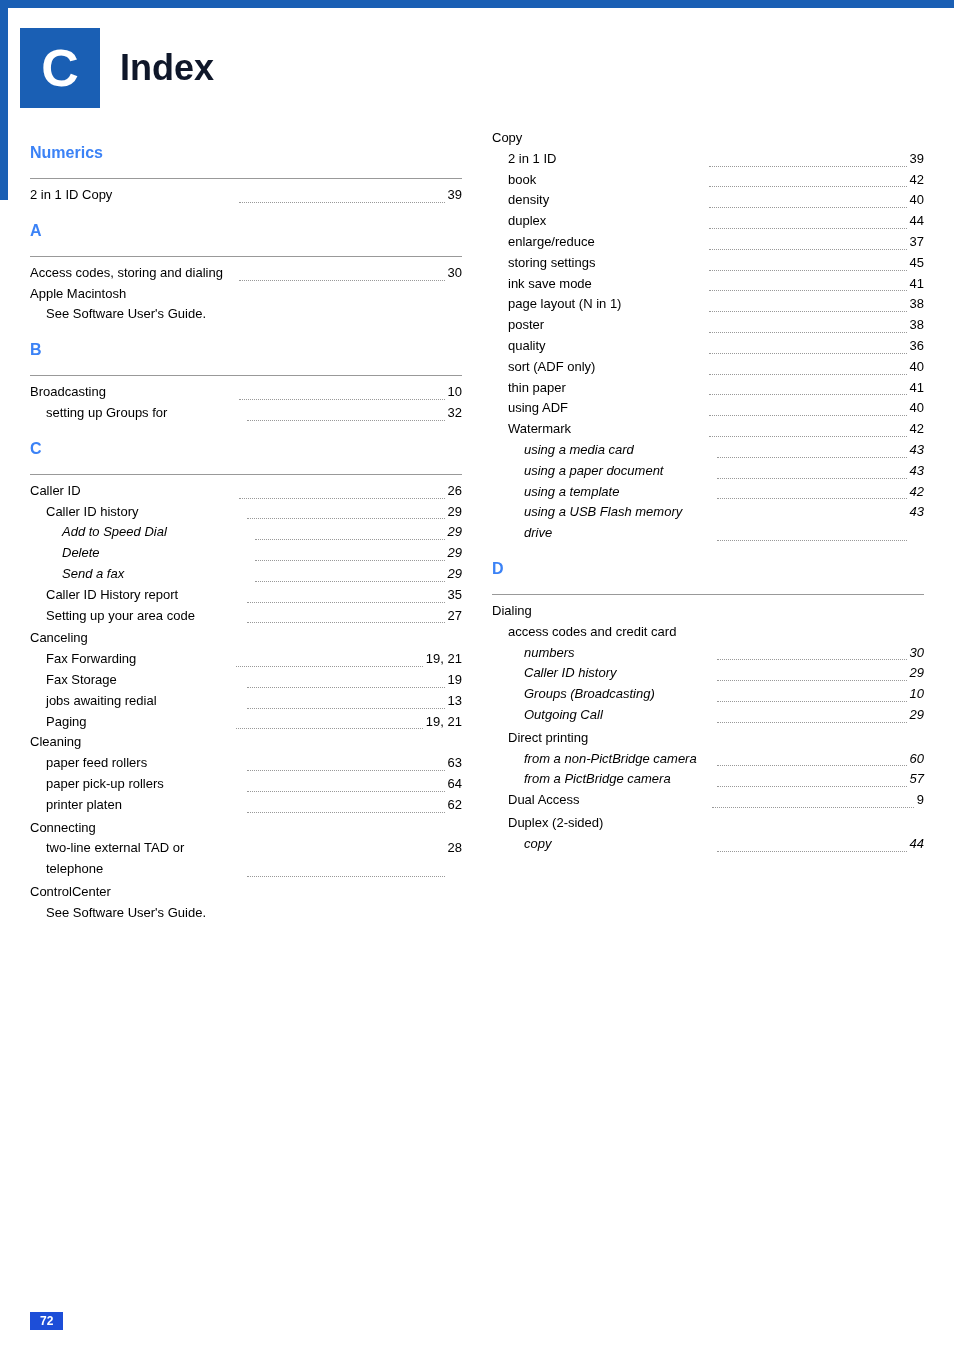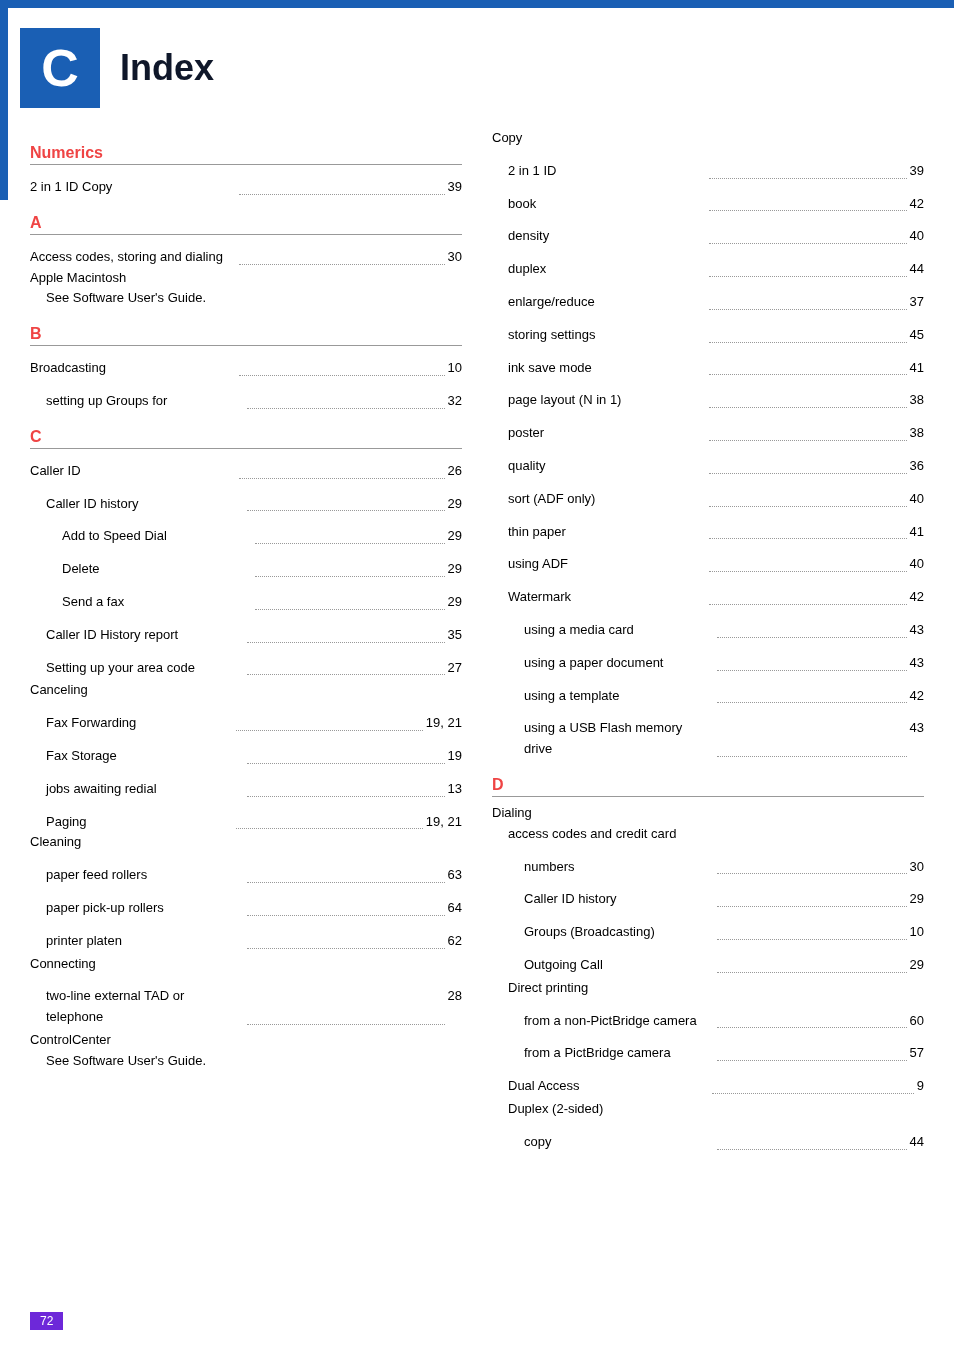--- a/index.html
+++ b/index.html
@@ -77,34 +77,33 @@
 
     .right-column {
       flex: 1;
       min-width: 0;
     }
 
     
     .section-header {
       font-size: 16px;
       font-weight: bold;
-      color: #ef4444;
+      color: #3b82f6;
       border-bottom: 1px solid #999;
-      padding-bottom: 2px;
+      padding-bottom: 16px;
       margin-bottom: 6px;
       margin-top: 16px;
     }
 
     
     .index-entry {
       display: flex;
       justify-content: space-between;
       line-height: 1.6;
       font-size: 13px;
-      margin-top: 12px;
     }
 
     .index-entry .entry-text {
       flex: 1;
     }
 
     .index-entry .entry-dots {
       flex: 1;
       border-bottom: 1px dotted #999;
       margin: 0 3px;
@@ -113,21 +112,21 @@
       min-width: 20px;
     }
 
     .index-entry .entry-page {
       text-align: right;
       white-space: nowrap;
     }
 
     
     .indent-1 { padding-left: 16px; }
-    .indent-2 { padding-left: 32px; }
+    .indent-2 { padding-left: 32px; font-style: italic; }
 
     .copy-label {
       font-size: 13px;
       font-weight: normal;
       line-height: 1.6;
     }
 
     .no-dots {
       line-height: 1.6;
       font-size: 13px;
@@ -434,14 +433,14 @@
         <span class="entry-text">copy</span>
         <span class="entry-dots"></span>
         <span class="entry-page">44</span>
       </div>
     </div>
 
   </div>
 </div>
 
 <div style="position: absolute; bottom: 20px; left: 0; right: 0; display: flex; align-items: center; padding: 0 30px;">
-  <div style="background: #6d28d9; color: white; padding: 2px 10px; font-size: 12px; font-weight: normal;">72</div>
+  <div style="background: #1d4ed8; color: white; padding: 2px 10px; font-size: 12px; font-weight: bold;">72</div>
 </div>
 
 </body></html>

